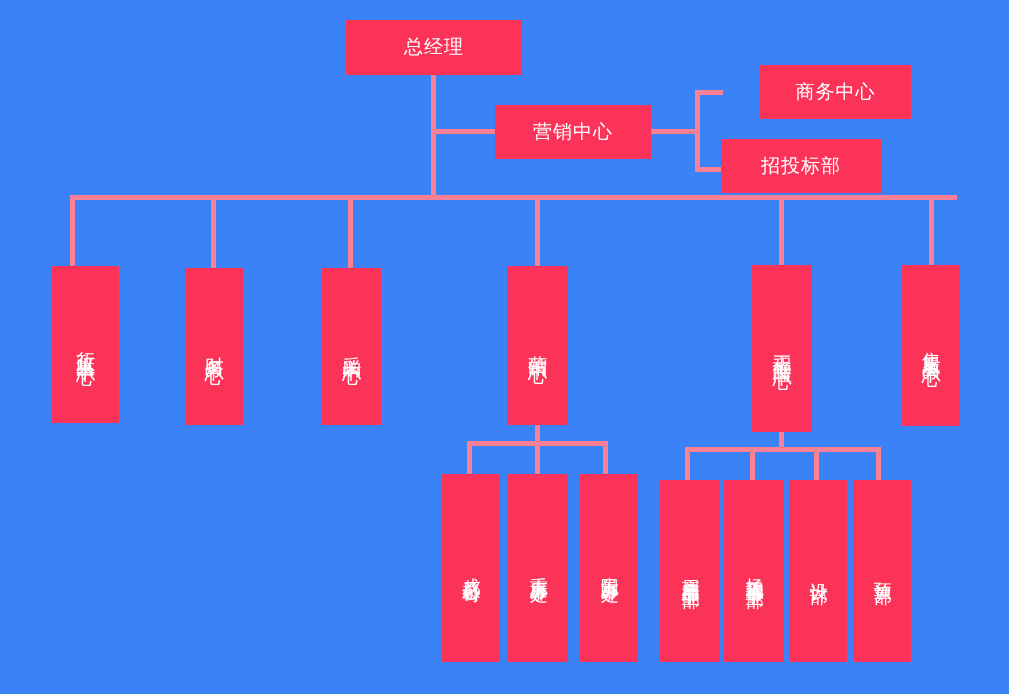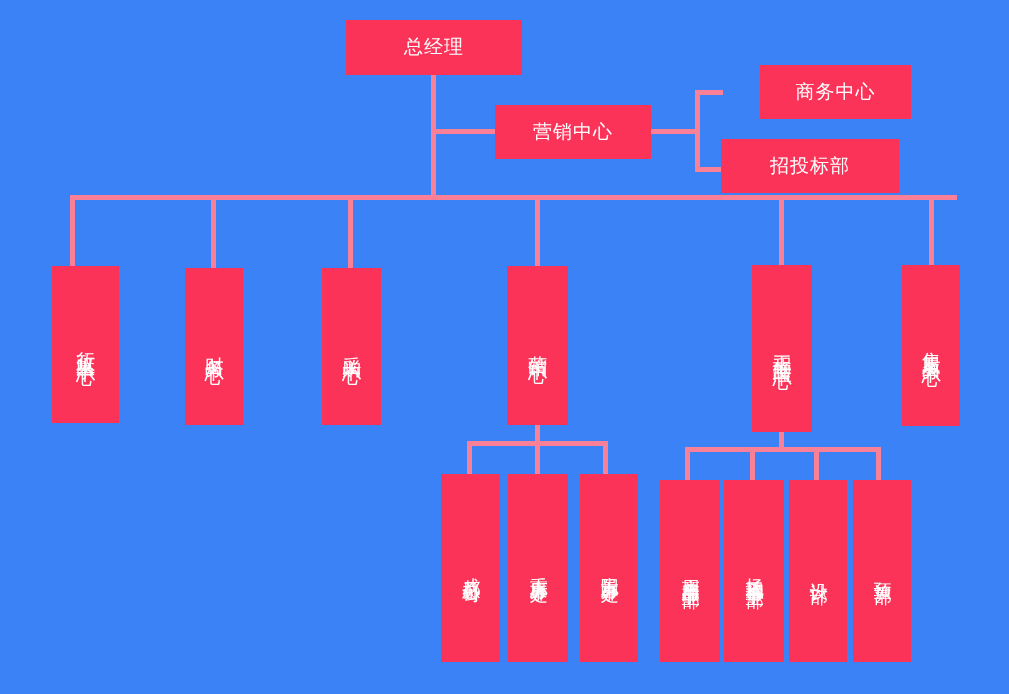--- a/index.html
+++ b/index.html
@@ -88,21 +88,21 @@
   <div class="lnk" style="left:750px; top:447px; width:5px; height:34px;"></div>
   <div class="lnk" style="left:814px; top:447px; width:5px; height:34px;"></div>
   <div class="lnk" style="left:876px; top:447px; width:5px; height:34px;"></div>
 
   <div class="node horiz" style="left:346px; top:20px; width:176px; height:55px;">总经理</div>
 
   <div class="node horiz" style="left:495px; top:105px; width:156px; height:54px;">营销中心</div>
 
   <div class="node horiz" style="left:721px; top:65px; width:151px; height:54px;margin-left:39px;">商务中心</div>
 
-  <div class="node horiz" style="left:721px; top:139px; width:178px; height:54px;">招投标部</div>
+  <div class="node horiz" style="left:721px; top:139px; width:160px; height:54px;">招投标部</div>
 
   <div class="node vert" style="left:52px; top:266px; width:67px; height:157px;">行政人事中心</div>
 
   <div class="node vert" style="left:185px; top:268px; width:58px; height:157px;">财务中心</div>
 
   <div class="node vert" style="left:322px; top:268px; width:59px; height:157px;">采购中心</div>
 
   <div class="node vert" style="left:507px; top:266px; width:61px; height:159px;">营销中心</div>
 
   <div class="node vert" style="left:752px; top:265px; width:60px; height:167px;">工程管理中心</div>

